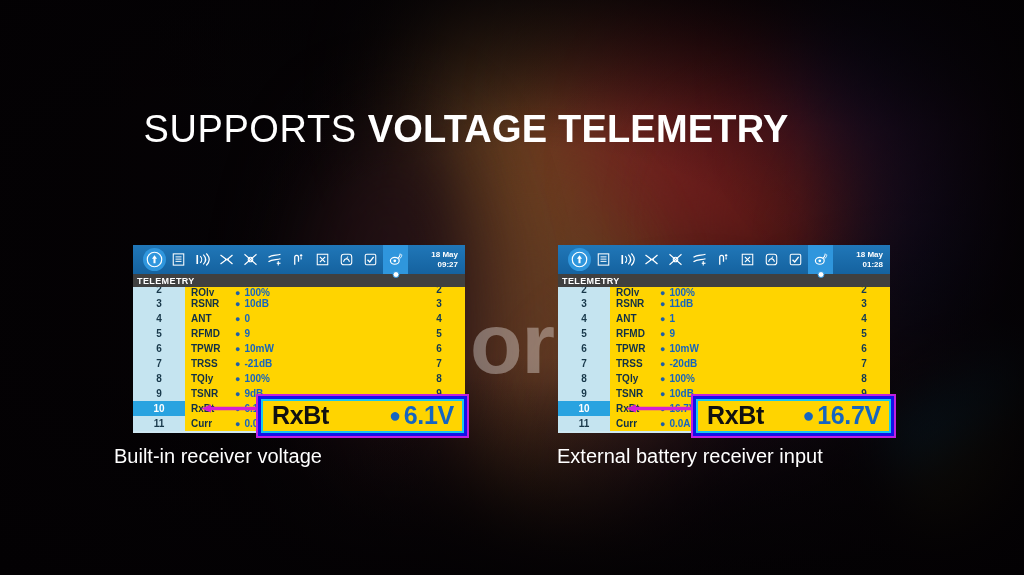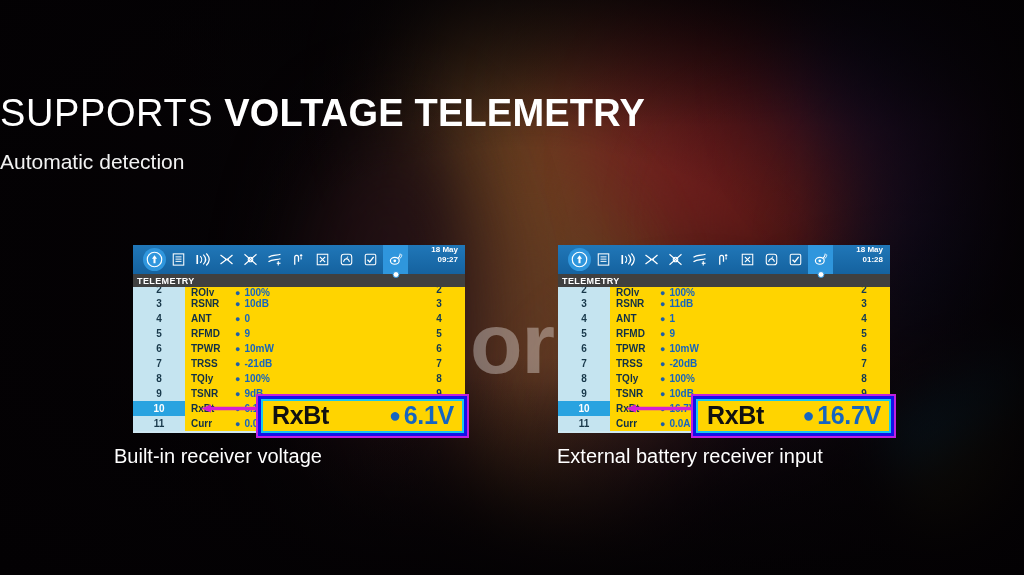--- a/index.html
+++ b/index.html
@@ -46,21 +46,21 @@
   }
   #vignette {
     position: absolute; inset: 0;
     background:
       radial-gradient(ellipse 78% 72% at 52% 46%, rgba(0,0,0,0) 28%, rgba(4,2,4,.70) 72%, rgba(3,1,3,.96) 100%),
       linear-gradient(to right, rgba(3,1,3,.97) 0%, rgba(3,1,3,.25) 22%, rgba(3,1,3,0) 45%, rgba(3,1,3,.18) 78%, rgba(3,1,3,.92) 100%),
       linear-gradient(to bottom, rgba(3,1,3,.55) 0%, rgba(3,1,3,0) 22%, rgba(3,1,3,0) 62%, rgba(3,1,3,.88) 100%);
   }
 
   
-  #headings { position: absolute; left: 0; top: 0; width: 932px; }
+  #headings { position: absolute; left: 0; top: 16px; width: 932px; text-align: center; }
   #title {
     margin-top: 92px;
     font-size: 38px;
     letter-spacing: .6px;
     color: #ffffff;
     font-weight: 300;
     white-space: nowrap;
   }
   #title .strong { font-weight: 700; letter-spacing: .2px; }
   #subtitle {
@@ -89,21 +89,21 @@
     background: #cfe8f2;
     overflow: hidden;
   }
   #screen-left  { left: 133px; top: 245px; }
   #screen-right { left: 558px; top: 245px; }
 
   .topbar {
     position: relative;
     height: 29px;
     background: linear-gradient(to bottom, #2077b8 0%, #15629f 100%);
-    display: flex; align-items: flex-start; padding-left: 7px;
+    display: flex; align-items: center; padding-left: 7px;
   }
   .tb-icons { display: flex; align-items: center; gap: 1px; padding-left: 3px; }
   .tbicon {
     width: 23px; height: 23px;
     display: flex; align-items: center; justify-content: center;
     color: #ffffff;
   }
   .tbicon svg { display: block; }
   .tbicon.active-first {
     background: #2f96dd; border-radius: 50%;
@@ -240,21 +240,20 @@
   <div class="blob b11"></div>
   <div class="blob b12"></div>
   <div class="streak-dark"></div>
   <div class="streak-cyan"></div>
   <div class="streak-yellow"></div>
   <div id="vignette"></div>
 </div>
 
 <div id="headings">
   <div id="title"><span>SUPPORTS </span><span class="strong">VOLTAGE TELEMETRY</span></div>
-  <div id="subtitle">Automatic detection</div>
 </div>
 
 <div id="or-text">or</div>
 
 <div class="screen" id="screen-left">
   <div class="topbar">
     <div class="tb-icons">
       <div class="tbicon active-first">
         <svg width="17" height="17" viewBox="0 0 20 20">
             <circle cx="10" cy="10" r="8.5" fill="none" stroke="#fff" stroke-width="1.4"></circle>

